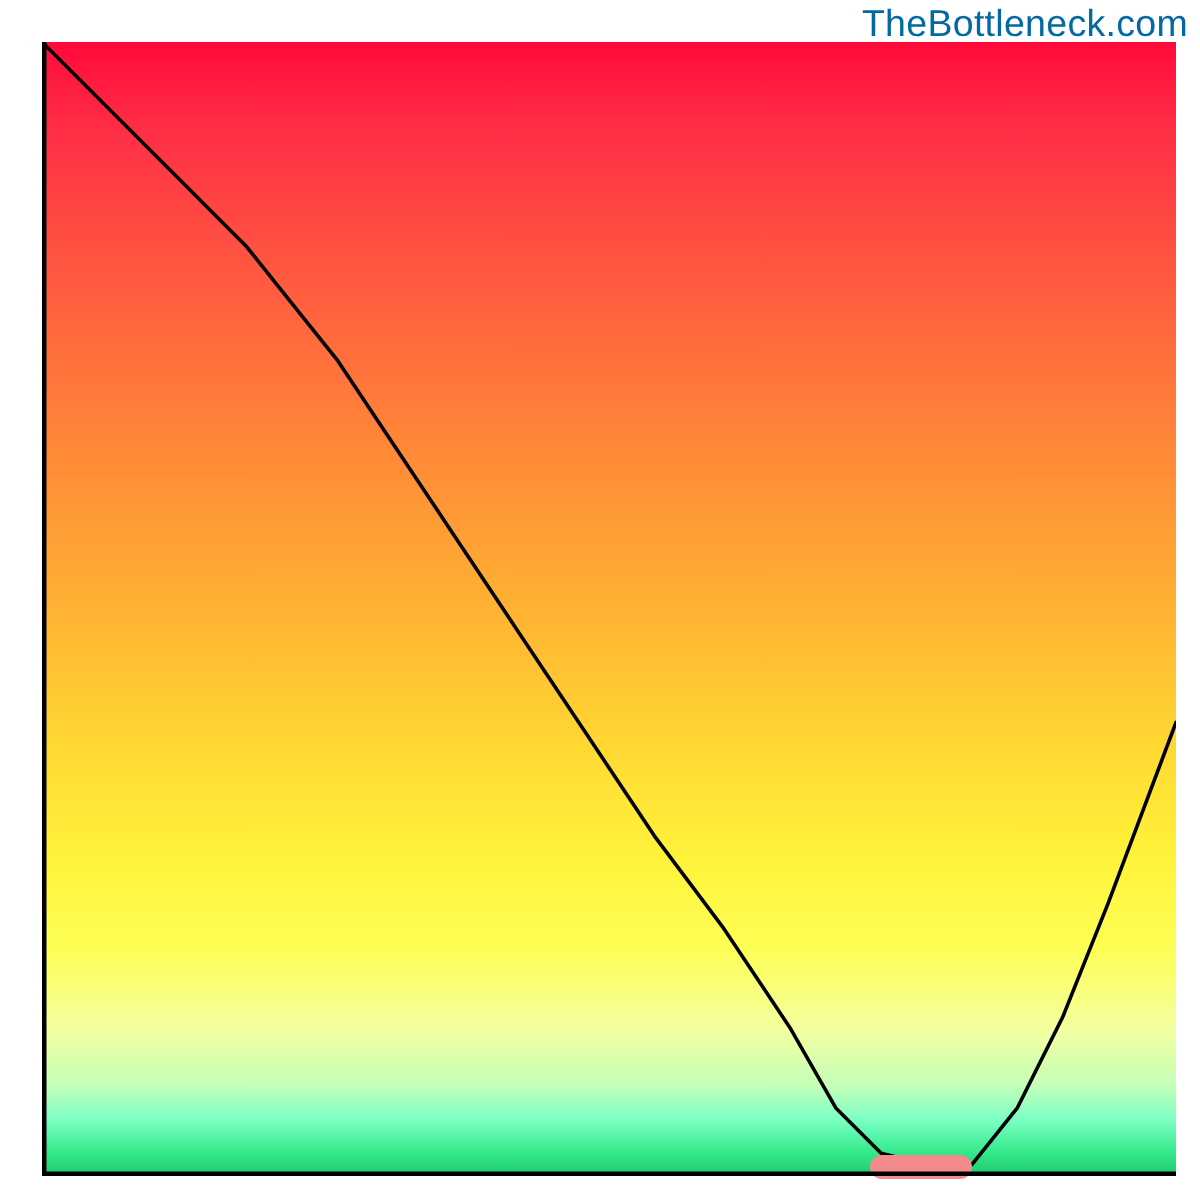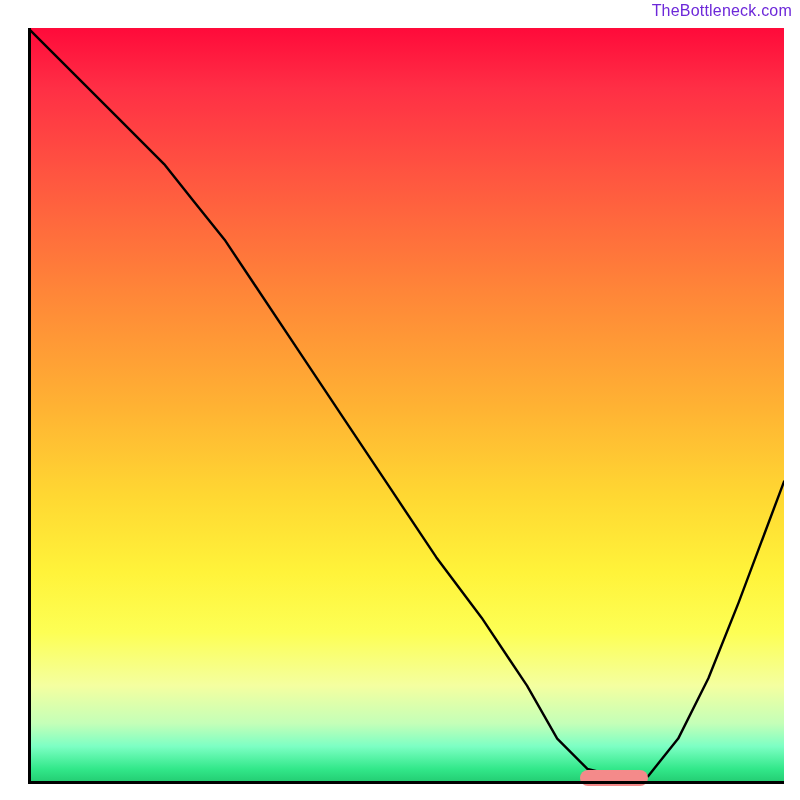--- a/index.html
+++ b/index.html
@@ -12,22 +12,22 @@
   }
   .container {
     position: relative;
     width: 800px;
     height: 800px;
   }
   .watermark {
     position: absolute;
     top: 2px;
     right: 8px;
-    color: #6d28d9;
-    font-size: 16px;
+    color: #0369a1;
+    font-size: 25px;
     font-weight: 500;
     letter-spacing: 0.2px;
   }
   .plot-outer {
     position: absolute;
     left: 28px;
     top: 28px;
     width: 756px;
     height: 756px;
   }

